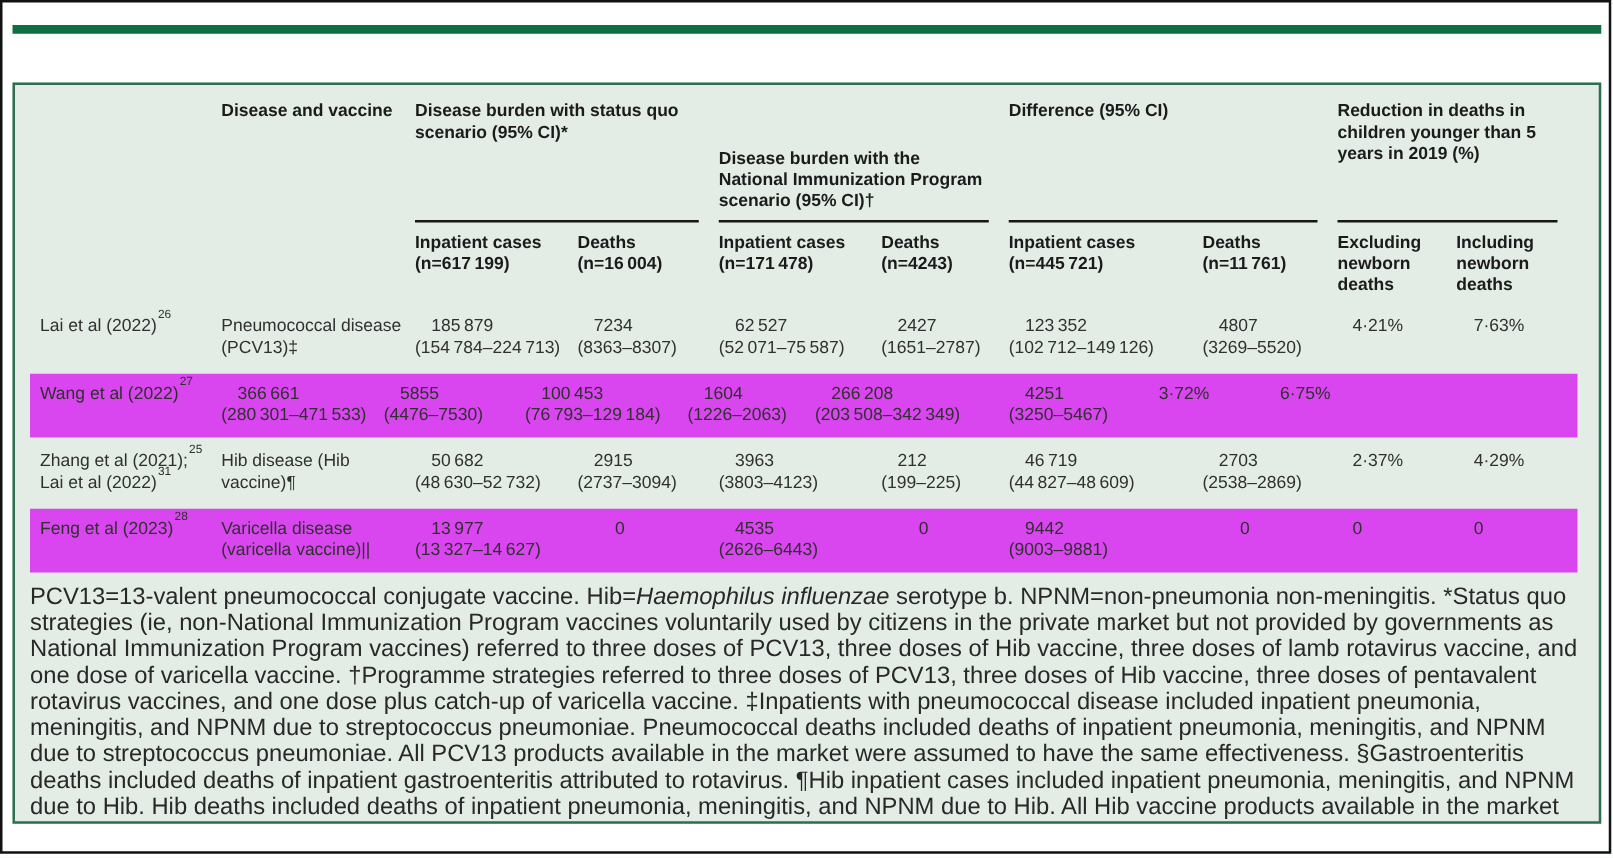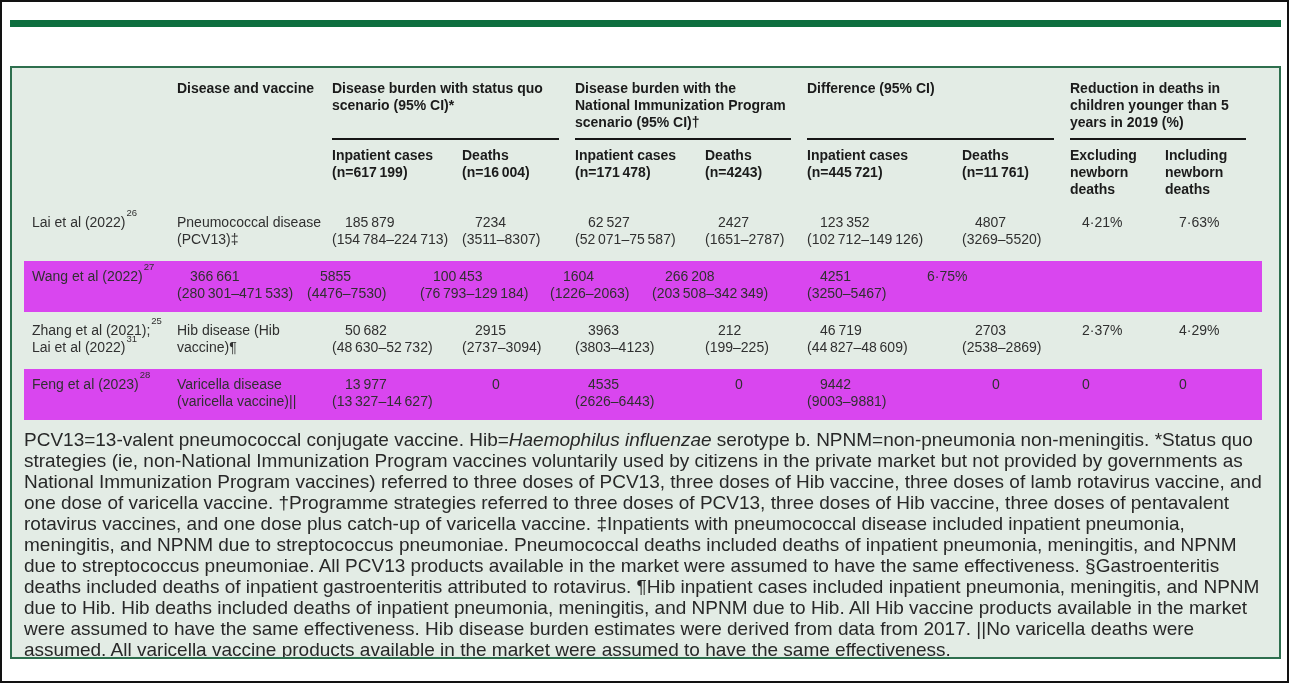--- a/index.html
+++ b/index.html
@@ -29,21 +29,21 @@
     display: flex; flex-direction: column;
     padding: 12px 14px 10px 12px;
     overflow: hidden;
   }
   
   .w-ref { width: 153px; } .w-dis { width: 155px; }
   .w-n1 { width: 130px; } .w-n2 { width: 113px; }
   .w-n3 { width: 130px; } .w-n4 { width: 102px; }
   .w-n5 { width: 155px; } .w-n6 { width: 108px; }
   .w-p1 { width: 97px; }  .w-p2 { width: 95px; }
-  .g0 { width: 243px; } .g1 { width: 232px; } .g2 { width: 263px; } .g3 { width: 192px; }
+  .g0 { width: 243px; } .g1 { width: 232px; margin-top: 38px; } .g2 { width: 263px; } .g3 { width: 192px; }
 
   .hgroup-row { display: flex; width: 1238px; }
   .hcell { font-weight: bold; color: #1b1b1b; font-size: 14px; line-height: 17px; }
   .hgroup { display: flex; flex-direction: column; padding-right: 16px; }
   .hgroup .g-title { margin-bottom: 7px; }
   .hgroup .rule { height: 1.5px; background: var(--rule, #161616); margin-top: auto; }
 
   .hsub-row { display: flex; width: 1238px; padding: 7px 0 9px 0; }
   .hsub-row .hcell { padding-right: 10px; }
 
@@ -142,21 +142,21 @@
           <div class="cell cell-ref">
             <div>Lai et al (2022)<sup class="refsup">26</sup></div>
           </div>
           <div class="cell cell-dis">Pneumococcal disease (PCV13)‡</div>
           <div class="cell w-n1">
             <div class="val">185 879</div>
             <div class="ci">(154 784–224 713)</div>
           </div>
           <div class="cell w-n2">
             <div class="val">7234</div>
-            <div class="ci">(3511–8307)</div>
+            <div class="ci">(8363–8307)</div>
           </div>
           <div class="cell w-n3">
             <div class="val">62 527</div>
             <div class="ci">(52 071–75 587)</div>
           </div>
           <div class="cell w-n4">
             <div class="val">2427</div>
             <div class="ci">(1651–2787)</div>
           </div>
           <div class="cell w-n5">
@@ -194,20 +194,23 @@
             <div class="val">1604</div>
             <div class="ci">(1226–2063)</div>
           </div>
           <div class="cell w-n5">
             <div class="val">266 208</div>
             <div class="ci">(203 508–342 349)</div>
           </div>
           <div class="cell w-n6">
             <div class="val">4251</div>
             <div class="ci">(3250–5467)</div>
+          </div>
+          <div class="cell w-p1 pct">
+            <div class="val">3·72%</div>
           </div>
           <div class="cell w-p2 pct">
             <div class="val">6·75%</div>
           </div>
         </div>
         <div class="trow">
           <div class="cell cell-ref">
             <div>Zhang et al (2021);<sup class="refsup">25</sup></div>
             <div>Lai et al (2022)<sup class="refsup">31</sup></div>
           </div>

